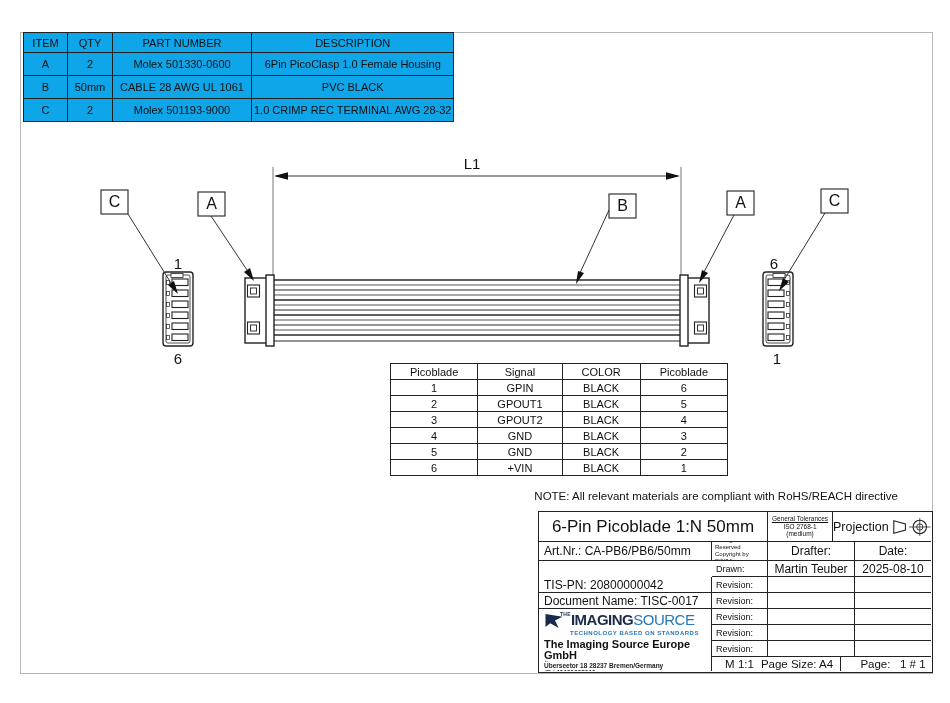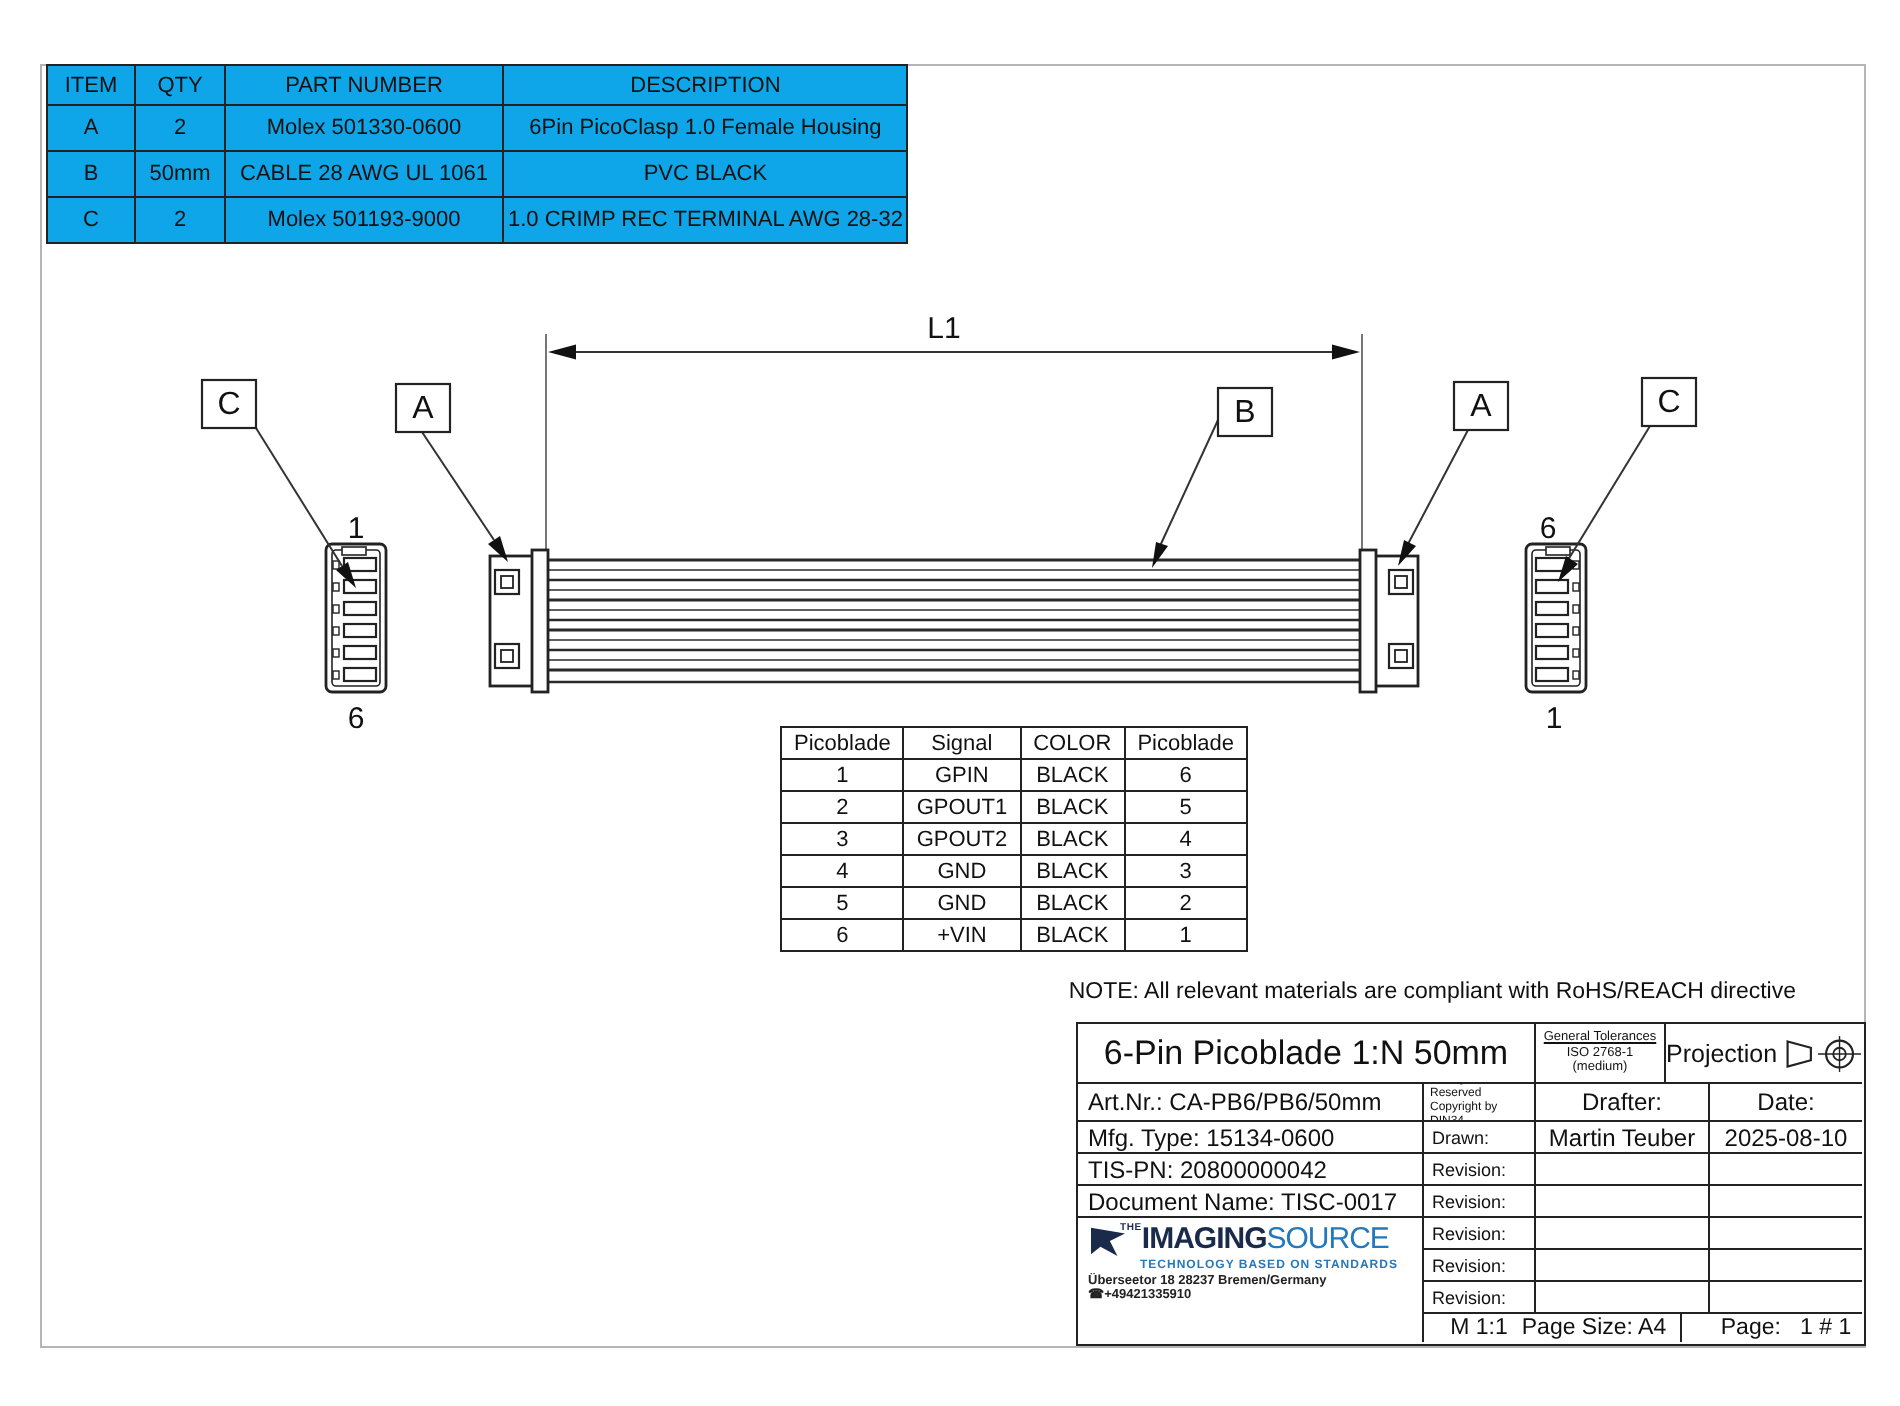--- a/index.html
+++ b/index.html
@@ -16,21 +16,21 @@
   .bom th{height:19px}
   .bom td{height:22px}
 
   
   .drawing{position:absolute;left:0;top:0;width:950px;height:703px;pointer-events:none}
   .drawing text{font-family:"Liberation Sans",sans-serif;fill:#111}
 
   
   .pins{position:absolute;left:390px;top:363px;border-collapse:collapse;table-layout:fixed;
        font-size:11px;background:#fff}
-  .pins th,.pins td{border:1px solid #222;text-align:center;vertical-align:middle;padding:0 6px;
+  .pins th,.pins td{border:1px solid #222;text-align:center;vertical-align:middle;padding:0 19px;
        font-weight:400;white-space:nowrap;height:15px}
 
   .note{position:absolute;top:490px;right:52px;font-size:11.5px;color:#111}
 
   
   .tb{position:absolute;left:538px;top:511px;width:395px;height:162px;border:1.5px solid #222;
       background:#fff;box-sizing:border-box;overflow:hidden}
   .cell{position:absolute;box-sizing:border-box;display:flex;align-items:center;overflow:hidden;
       background:#fff}
   .br{border-right:1px solid #222}
@@ -299,21 +299,20 @@
   </div>
 
   <div class="cell f12 br bb" style="left:0;top:30px;width:173px;height:19px">Art.Nr.: CA-PB6/PB6/50mm</div>
   <div class="cell col f6 br bb" style="left:173px;top:30px;width:56px;height:19px">
     <span>All Rights Reserved</span>
     <span>Copyright by DIN34</span>
   </div>
   <div class="cell ctr f12c br bb" style="left:229px;top:30px;width:87px;height:19px">Drafter:</div>
   <div class="cell ctr f12c bb" style="left:316px;top:30px;width:76px;height:19px">Date:</div>
 
-  <div class="cell f12 br bb" style="left:0;top:49px;width:173px;height:16px">Mfg. Type: 15134-0600</div>
   <div class="cell f9 br bb" style="left:173px;top:49px;width:56px;height:16px">Drawn:</div>
   <div class="cell ctr f12c br bb" style="left:229px;top:49px;width:87px;height:16px">Martin Teuber</div>
   <div class="cell ctr f12c bb" style="left:316px;top:49px;width:76px;height:16px">2025-08-10</div>
 
   <div class="cell f12 br bb" style="left:0;top:65px;width:173px;height:16px">TIS-PN: 20800000042</div>
   <div class="cell f9 br bb" style="left:173px;top:65px;width:56px;height:16px">Revision:</div>
   <div class="cell br bb" style="left:229px;top:65px;width:87px;height:16px"></div>
   <div class="cell bb" style="left:316px;top:65px;width:76px;height:16px"></div>
 
   <div class="cell f12 br bb" style="left:0;top:81px;width:173px;height:16px">Document Name: TISC-0017</div>
@@ -324,20 +323,21 @@
   <div class="cell logocell br" style="left:0;top:97px;width:173px;height:62px">
     <div class="logo-row">
       <svg width="20" height="17" viewBox="0 0 20 18">
         <path d="M1,2 L19,5 L11,9 L15,17 L6,12 L1,16 Z" fill="#1a2a4a"></path>
       </svg>
       <span class="logo-the">THE</span>
       <span class="logo-imaging">IMAGING</span>
       <span class="logo-source">SOURCE</span>
     </div>
     <div class="tagline">TECHNOLOGY BASED ON STANDARDS</div>
+    <div class="company">The Imaging Source Europe GmbH</div>
     <div class="address">Überseetor 18 28237 Bremen/Germany ☎+49421335910</div>
 
   </div>
 
   <div class="cell f9 br bb" style="left:173px;top:97px;width:56px;height:16px">Revision:</div>
   <div class="cell br bb" style="left:229px;top:97px;width:87px;height:16px"></div>
   <div class="cell bb" style="left:316px;top:97px;width:76px;height:16px"></div>
 
   <div class="cell f9 br bb" style="left:173px;top:113px;width:56px;height:16px">Revision:</div>
   <div class="cell br bb" style="left:229px;top:113px;width:87px;height:16px"></div>

